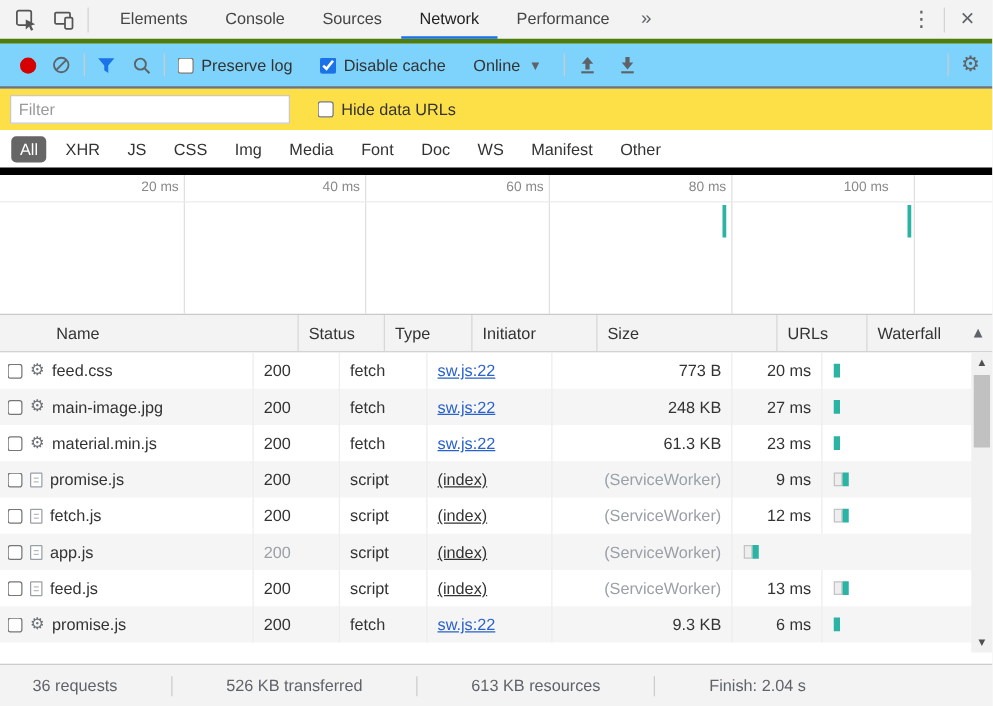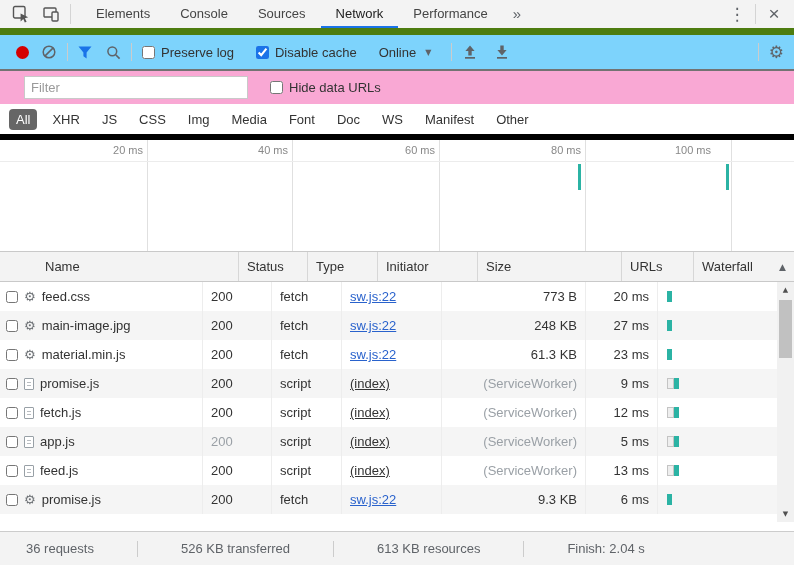--- a/index.html
+++ b/index.html
@@ -4,21 +4,21 @@
 <style>
   * { box-sizing: border-box; margin: 0; padding: 0; }
   body { font-family: "Liberation Sans", "DejaVu Sans", sans-serif; background: #e8e8e8; }
   .devtools {
     width: 794px; height: 565px; background: #fff; position: relative;
     overflow: hidden; font-size: 13px; color: #333;
   }
 
   
   .tabbar {
-    height: 35px; background: #f3f3f3; border-bottom: 7px solid #4d7c0f;
+    height: 35px; background: #f3f3f3; border-bottom: 4px solid #4d7c0f;
     display: flex; align-items: center; padding-left: 6px;
   }
   .icon-btn { width: 30px; height: 28px; display: flex; align-items: center; justify-content: center; cursor: pointer; }
   .v-sep { width: 1px; height: 20px; background: #d4d4d4; margin: 0 4px; }
   .tabs { display: flex; height: 100%; margin-left: 6px; }
   .tab {
     padding: 0 15px; display: flex; align-items: center; color: #454545;
     border-bottom: 2px solid transparent; cursor: pointer; font-size: 13px;
   }
   .tab.active { color: #222; border-bottom-color: #1a73e8; }
@@ -37,21 +37,21 @@
   .record-dot { width: 13px; height: 13px; border-radius: 50%; background: #d50000; margin: 0 12px 0 6px; }
   .tb-sep { width: 1px; height: 18px; background: #ccc; margin: 0 10px; }
   .chk-label { display: flex; align-items: center; gap: 6px; margin-right: 22px; color: #333; cursor: default; }
   .chk-label input { width: 13px; height: 13px; accent-color: #1a73e8; margin: 0; cursor: pointer; }
   .throttle { display: flex; align-items: center; gap: 9px; margin-right: 10px; cursor: pointer; }
   .dd-arrow { font-size: 8px; color: #5f6368; font-family: "DejaVu Sans", sans-serif; }
   .gear-glyph { font-size: 17px; color: #5f6368; font-family: "DejaVu Sans", sans-serif; line-height: 1; }
   .push-right { margin-left: auto; }
 
   
-  .filterbar { height: 33px; background: #f9a8d4; display: flex; align-items: center; padding: 0 24px; }
+  .filterbar { height: 33px; background: #fde047; display: flex; align-items: center; padding: 0 8px; }
   .filter-input {
     width: 224px; height: 23px; border: 1px solid #c9c9c9; background: #fff;
     font-family: inherit; font-size: 13px; color: #333; padding: 0 6px; outline: none;
   }
   .filter-input::placeholder { color: #9a9a9a; }
   .filterbar .chk-label { margin-left: 22px; margin-right: 0; }
 
   
   .pills { height: 36px; background: #fff; border-bottom: 6px solid #000000; display: flex; align-items: center; padding-left: 9px; }
   .pill { padding: 3px 7px; margin-right: 8px; border-radius: 4px; color: #333; cursor: pointer; }
@@ -371,21 +371,20 @@
         <input type="checkbox" class="row-chk" style="">
         <span class="doc-ic"></span>
         <span>app.js</span>
       </div>
       <div class="td c-status dim">200</div>
       <div class="td c-type">script</div>
       <div class="td c-initiator">
           <span class="lnk idx">(index)</span>
         </div>
       <div class="td c-size dim">(ServiceWorker)</div>
-      <div class="td c-time">5 ms</div>
       <div class="td c-waterfall">
           <span class="wf-hollow"></span>
           <span class="wf-solid"></span>
         </div>
     </div>
 
     <div class="tr">
       <div class="td c-name">
         <input type="checkbox" class="row-chk" style="">
         <span class="doc-ic"></span>

